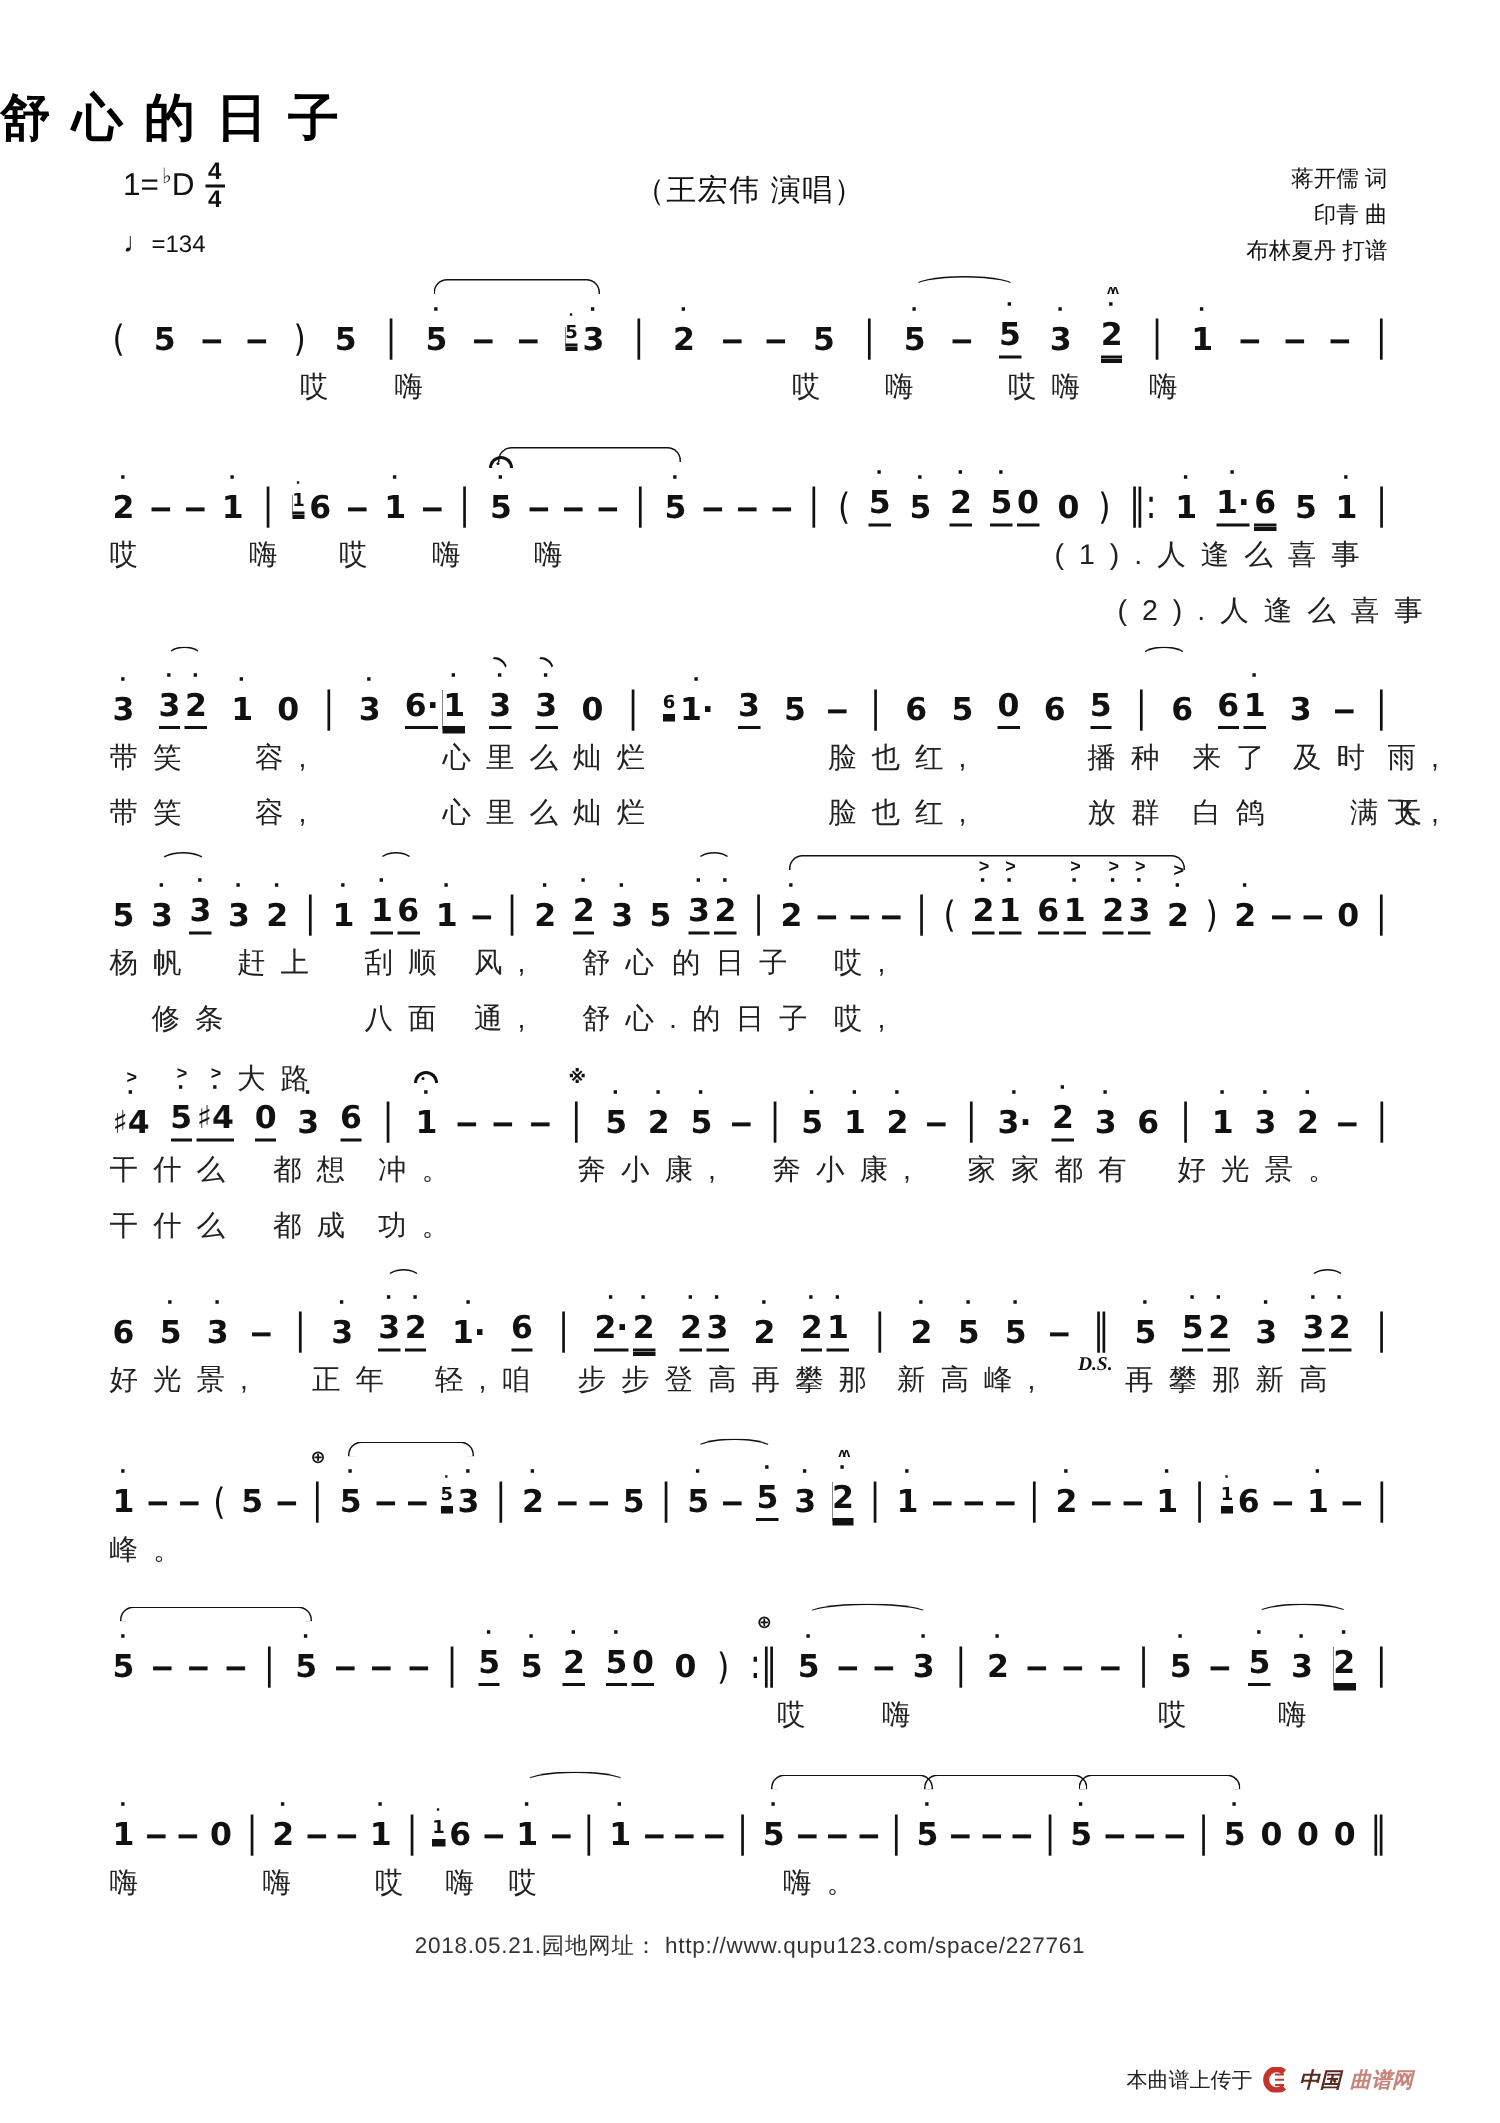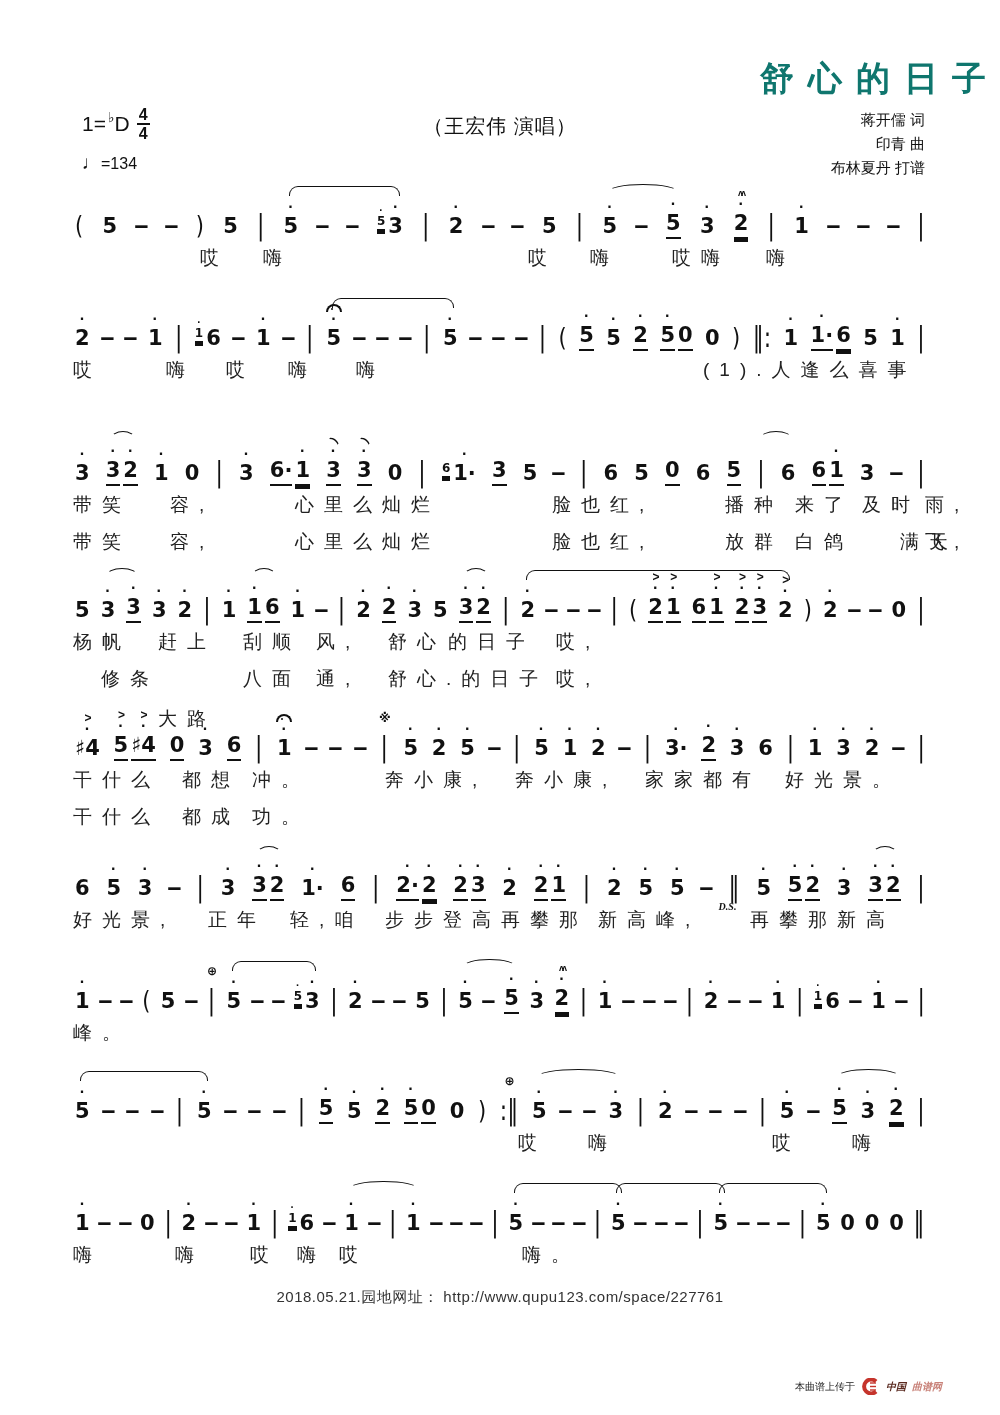--- a/index.html
+++ b/index.html
@@ -3,22 +3,22 @@
 <meta charset="utf-8">
 <style>
   html,body{margin:0;padding:0;}
   body{
     width:1000px;height:1415px;background:#ffffff;position:relative;
     font-family:"Liberation Sans","DejaVu Sans",sans-serif;color:#1a1a1a;
     overflow:hidden;
   }
   
   .title{
-    position:absolute;top:56px;left:0;right:0;text-align:right;
-    font-size:34px;font-weight:bold;letter-spacing:14px;color:#0f766e;
+    position:absolute;top:56px;left:0;right:0;text-align:left;
+    font-size:34px;font-weight:bold;letter-spacing:14px;color:#000000;
   }
   .subtitle{
     position:absolute;top:113px;left:0;right:0;text-align:center;
     font-size:20px;color:#111;letter-spacing:1px;
   }
   .credits{
     position:absolute;top:108px;right:75px;text-align:right;
     font-size:15px;line-height:24px;color:#111;
   }
   .keybar{position:absolute;top:106px;left:82px;display:flex;align-items:center;font-size:21px;color:#111;}
@@ -40,31 +40,31 @@
   .hid{height:10px;line-height:7px;font-size:16px;font-weight:bold;}
   .base{font-size:21px;line-height:26px;font-family:"DejaVu Sans","Liberation Sans",sans-serif;white-space:nowrap;}
   .u1{border-bottom:2px solid #111;padding-bottom:1px;}
   .u2{border-bottom:2px solid #111;box-shadow:0 3px 0 #111;padding-bottom:1px;}
   .bl{transform:scaleY(1.25);font-weight:normal;font-size:22px;}
   .paren{font-weight:normal;transform:scaleY(1.15);}
   .dash{transform:scaleX(1.5);}
   .gtok{transform:translateY(-8px);}
   .gtok .base{font-size:12px;line-height:13px;}
   .gtok .hid{font-size:11px;height:7px;line-height:5px;}
-  .below{position:absolute;top:100%;left:-10px;font-size:10px;font-style:italic;font-weight:bold;white-space:nowrap;font-family:"Liberation Serif",serif;}
+  .below{position:absolute;top:100%;left:-10px;font-size:13px;font-style:italic;font-weight:bold;white-space:nowrap;font-family:"Liberation Serif",serif;}
   .fer{display:inline-block;width:12px;height:6px;border:2px solid #111;border-bottom:none;border-radius:12px 12px 0 0;position:relative;}
   .fer::after{content:"";position:absolute;left:3px;top:2px;width:2px;height:2px;background:#111;border-radius:50%;}
   .sl{display:inline-block;transform:rotate(-55deg);font-style:normal;font-size:11px;}
   .arc{position:absolute;top:1px;height:13px;border:1.7px solid transparent;border-top:1.7px solid #111;border-radius:50%;}
   .arc.sq{border:1.7px solid #111;border-bottom:none;border-radius:9px 9px 0 0;height:9px;top:3px;}
   .lyrics{position:relative;height:37px;font-size:19px;color:#222;}
   .lyrics span{position:absolute;top:6px;letter-spacing:10px;white-space:nowrap;}
   
   .footer{position:absolute;top:1288px;left:0;right:0;text-align:center;font-size:15px;color:#333;letter-spacing:.5px;}
-  .wm{position:absolute;top:1378px;right:58px;display:flex;align-items:center;gap:6px;font-size:10px;color:#222;}
+  .wm{position:absolute;top:1378px;right:58px;display:flex;gap:6px;font-size:14px;color:#222;}
   .wm .cn{font-weight:bold;font-style:italic;}
   .wm .rest{font-weight:bold;font-style:italic;}
   .logo-ic{display:inline-block;}
 </style>
 </head>
 <body>
 
 <div class="title">舒心的日子</div>
 <div class="subtitle">（王宏伟 演唱）</div>
 
@@ -440,20 +440,23 @@
         <div class="arc sq" style="left: 256.522px; width: 120.938px;"></div>
       </div>
       <div class="lyrics">
         <span style="left: 73px;">哎</span>
         <span style="left: 166px;">嗨</span>
         <span style="left: 226px;">哎</span>
         <span style="left: 288px;">嗨</span>
         <span style="left: 356px;">嗨</span>
         <span style="left: 703px;">(1).人逢么喜事</span>
       </div>
+      <div class="lyrics">
+        <span style="left: 745px;">(2).人逢么喜事</span>
+      </div>
     </div>
     <div class="system" style="top: 430px;">
       <div class="notes">
         <span class="tok">
           <span class="mk"></span>
           <span class="hid">·</span>
           <span class="base">3</span>
         </span>
         <span class="grp">
           <span class="tok">

